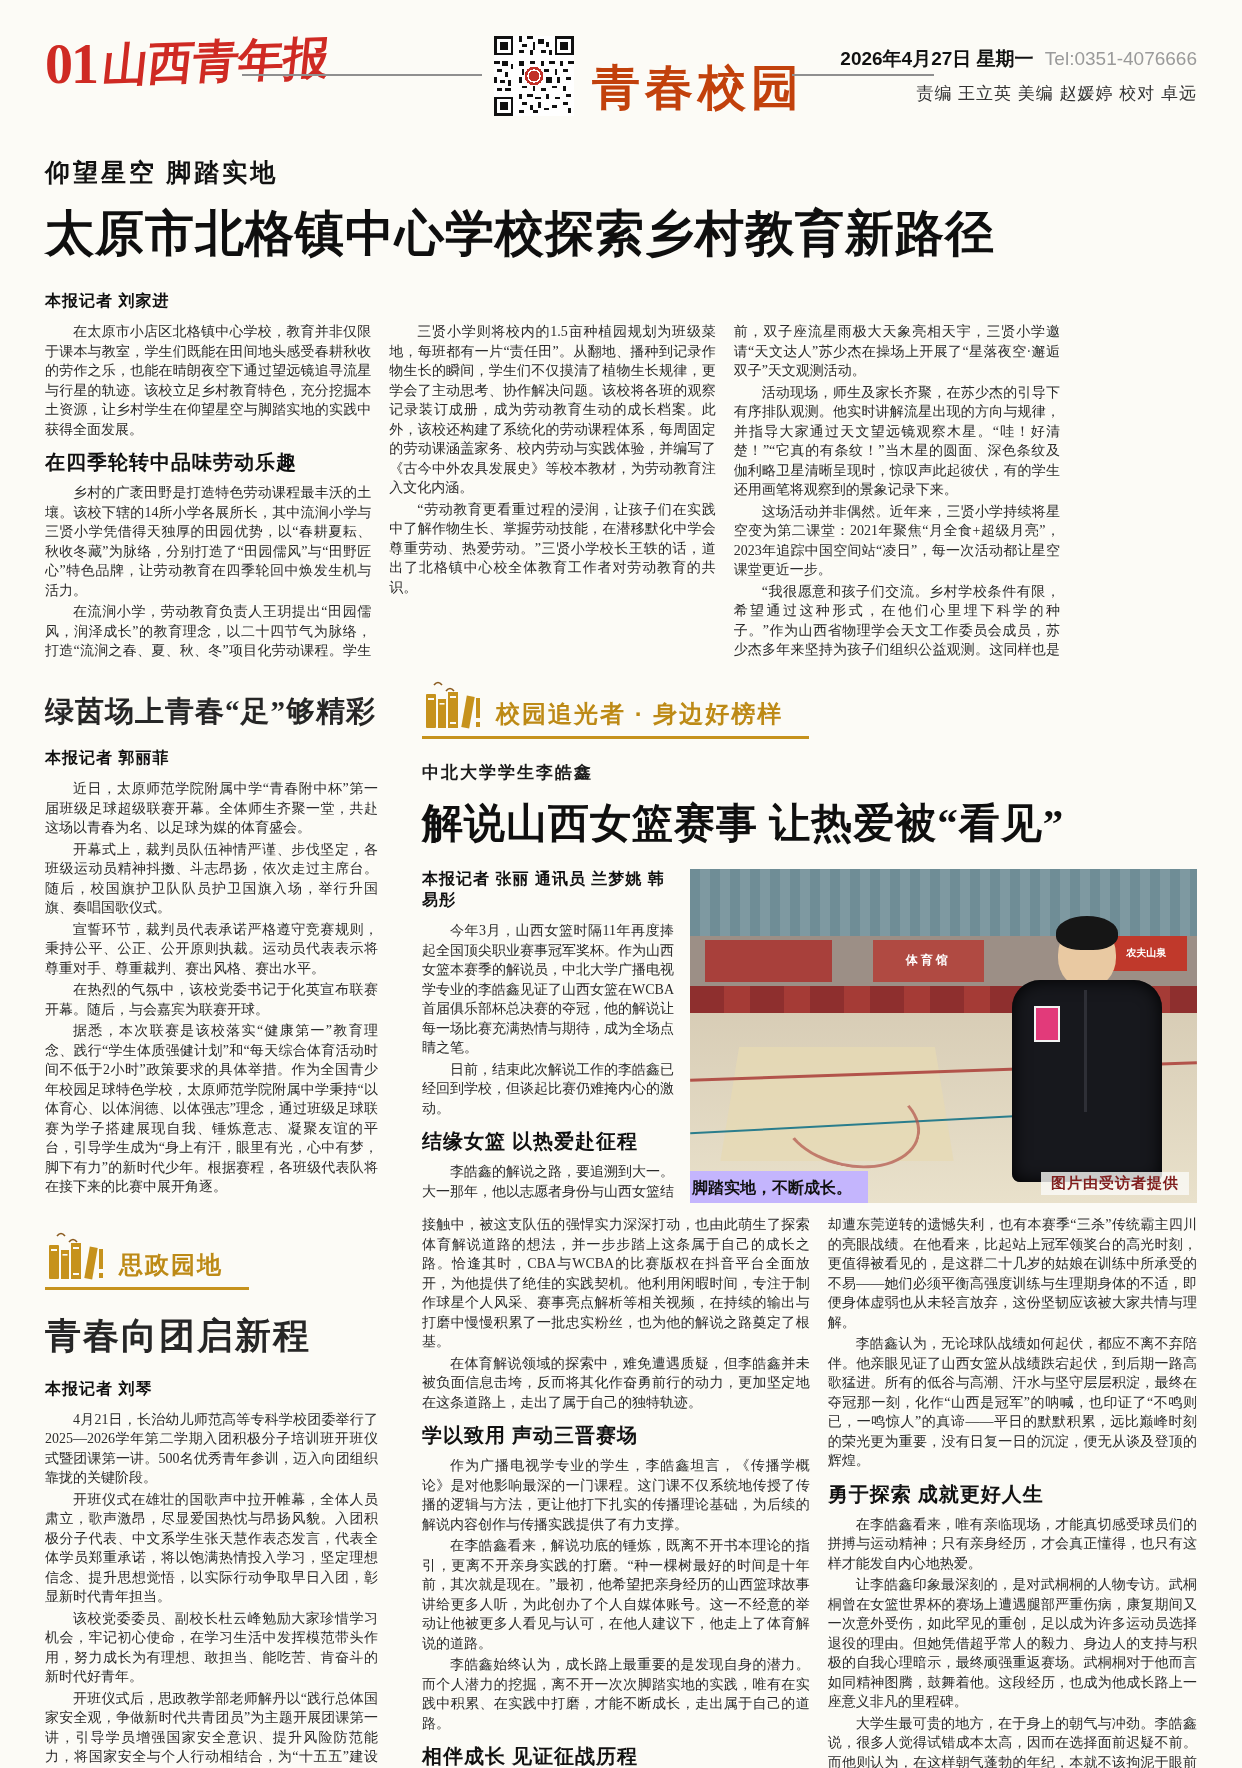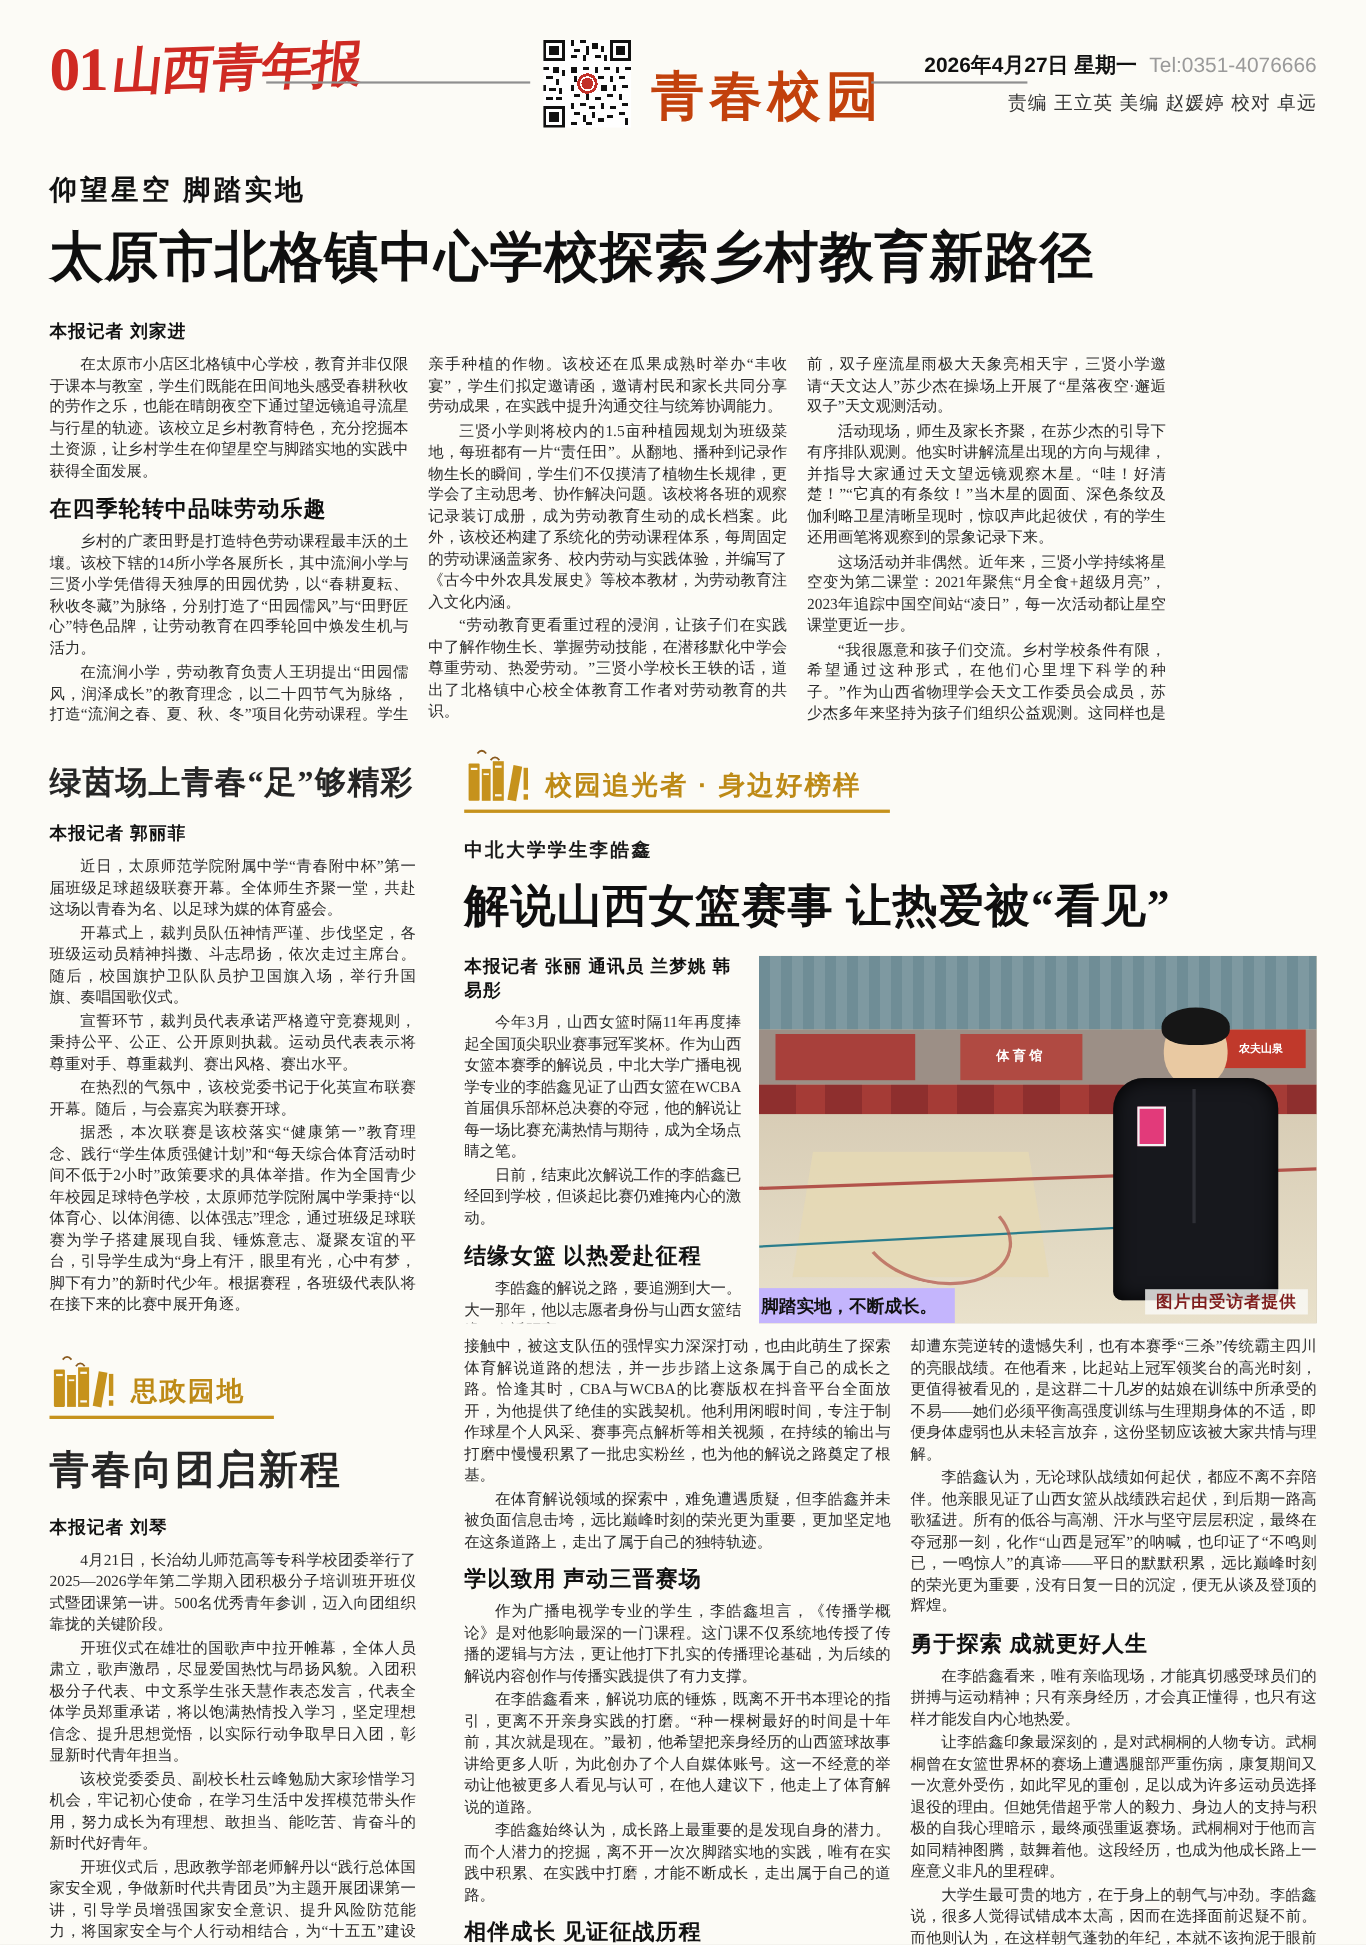--- a/index.html
+++ b/index.html
@@ -149,21 +149,20 @@
     <h1 class="lead-headline">太原市北格镇中心学校探索乡村教育新路径</h1>
     <div class="byline">本报记者 刘家进</div>
     <div class="cols3">
       <div class="col">
           <p class="para">在太原市小店区北格镇中心学校，教育并非仅限于课本与教室，学生们既能在田间地头感受春耕秋收的劳作之乐，也能在晴朗夜空下通过望远镜追寻流星与行星的轨迹。该校立足乡村教育特色，充分挖掘本土资源，让乡村学生在仰望星空与脚踏实地的实践中获得全面发展。</p>
           <h3 class="subhead">在四季轮转中品味劳动乐趣</h3>
           <p class="para">乡村的广袤田野是打造特色劳动课程最丰沃的土壤。该校下辖的14所小学各展所长，其中流涧小学与三贤小学凭借得天独厚的田园优势，以“春耕夏耘、秋收冬藏”为脉络，分别打造了“田园儒风”与“田野匠心”特色品牌，让劳动教育在四季轮回中焕发生机与活力。</p>
           <p class="para">在流涧小学，劳动教育负责人王玥提出“田园儒风，润泽成长”的教育理念，以二十四节气为脉络，打造“流涧之春、夏、秋、冬”项目化劳动课程。学生们戴上斗笠为秧苗松土，在夏日蝉鸣中浇水耘田，待到金秋便开心地收获</p>
         </div>
       <div class="col">
-          <p class="para cont">亲手种植的作物。该校还在瓜果成熟时举办“丰收宴”，学生们拟定邀请函，邀请村民和家长共同分享劳动成果，在实践中提升沟通交往与统筹协调能力。</p>
           <p class="para">三贤小学则将校内的1.5亩种植园规划为班级菜地，每班都有一片“责任田”。从翻地、播种到记录作物生长的瞬间，学生们不仅摸清了植物生长规律，更学会了主动思考、协作解决问题。该校将各班的观察记录装订成册，成为劳动教育生动的成长档案。此外，该校还构建了系统化的劳动课程体系，每周固定的劳动课涵盖家务、校内劳动与实践体验，并编写了《古今中外农具发展史》等校本教材，为劳动教育注入文化内涵。</p>
           <p class="para">“劳动教育更看重过程的浸润，让孩子们在实践中了解作物生长、掌握劳动技能，在潜移默化中学会尊重劳动、热爱劳动。”三贤小学校长王轶的话，道出了北格镇中心校全体教育工作者对劳动教育的共识。</p>
         </div>
       <div class="col">
           <p class="para cont">前，双子座流星雨极大天象亮相天宇，三贤小学邀请“天文达人”苏少杰在操场上开展了“星落夜空·邂逅双子”天文观测活动。</p>
           <p class="para">活动现场，师生及家长齐聚，在苏少杰的引导下有序排队观测。他实时讲解流星出现的方向与规律，并指导大家通过天文望远镜观察木星。“哇！好清楚！”“它真的有条纹！”当木星的圆面、深色条纹及伽利略卫星清晰呈现时，惊叹声此起彼伏，有的学生还用画笔将观察到的景象记录下来。</p>
           <p class="para">这场活动并非偶然。近年来，三贤小学持续将星空变为第二课堂：2021年聚焦“月全食+超级月亮”，2023年追踪中国空间站“凌日”，每一次活动都让星空课堂更近一步。</p>
           <p class="para">“我很愿意和孩子们交流。乡村学校条件有限，希望通过这种形式，在他们心里埋下科学的种子。”作为山西省物理学会天文工作委员会成员，苏少杰多年来坚持为孩子们组织公益观测。这同样也是长王轶的初衷：“我想让学生们知道，做人要脚踏实地，也要仰望星空。教育有很多偶然性，或许某一天，有一颗种子就会发芽。”</p>
         </div>
     </div>
@@ -281,21 +280,21 @@
             </div>
           </div>
           <figcaption class="caption-box">脚踏实地，不断成长。</figcaption>
           <div class="credit-chip">图片由受访者提供</div>
         </figure>
       </div>
 
       <div class="rowB">
         <div class="colL">
             <p class="para cont">接触中，被这支队伍的强悍实力深深打动，也由此萌生了探索体育解说道路的想法，并一步步踏上这条属于自己的成长之路。恰逢其时，CBA与WCBA的比赛版权在抖音平台全面放开，为他提供了绝佳的实践契机。他利用闲暇时间，专注于制作球星个人风采、赛事亮点解析等相关视频，在持续的输出与打磨中慢慢积累了一批忠实粉丝，也为他的解说之路奠定了根基。</p>
-            <p class="para">在体育解说领域的探索中，难免遭遇质疑，但李皓鑫并未被负面信息击垮，远比巅峰时刻的荣光更为重要，更加坚定地在这条道路上，走出了属于自己的独特轨迹。</p>
+            <p class="para">在体育解说领域的探索中，难免遭遇质疑，但李皓鑫并未被负面信息击垮，反而将其化作奋勇前行的动力，更加坚定地在这条道路上，走出了属于自己的独特轨迹。</p>
             <h3 class="subhead">学以致用 声动三晋赛场</h3>
             <p class="para">作为广播电视学专业的学生，李皓鑫坦言，《传播学概论》是对他影响最深的一门课程。这门课不仅系统地传授了传播的逻辑与方法，更让他打下扎实的传播理论基础，为后续的解说内容创作与传播实践提供了有力支撑。</p>
             <p class="para">在李皓鑫看来，解说功底的锤炼，既离不开书本理论的指引，更离不开亲身实践的打磨。“种一棵树最好的时间是十年前，其次就是现在。”最初，他希望把亲身经历的山西篮球故事讲给更多人听，为此创办了个人自媒体账号。这一不经意的举动让他被更多人看见与认可，在他人建议下，他走上了体育解说的道路。</p>
             <p class="para">李皓鑫始终认为，成长路上最重要的是发现自身的潜力。而个人潜力的挖掘，离不开一次次脚踏实地的实践，唯有在实践中积累、在实践中打磨，才能不断成长，走出属于自己的道路。</p>
             <h3 class="subhead">相伴成长 见证征战历程</h3>
           </div>
         <div class="colR">
             <p class="para cont">却遭东莞逆转的遗憾失利，也有本赛季“三杀”传统霸主四川的亮眼战绩。在他看来，比起站上冠军领奖台的高光时刻，更值得被看见的，是这群二十几岁的姑娘在训练中所承受的不易——她们必须平衡高强度训练与生理期身体的不适，即便身体虚弱也从未轻言放弃，这份坚韧应该被大家共情与理解。</p>
             <p class="para">李皓鑫认为，无论球队战绩如何起伏，都应不离不弃陪伴。他亲眼见证了山西女篮从战绩跌宕起伏，到后期一路高歌猛进。所有的低谷与高潮、汗水与坚守层层积淀，最终在夺冠那一刻，化作“山西是冠军”的呐喊，也印证了“不鸣则已，一鸣惊人”的真谛——平日的默默积累，远比巅峰时刻的荣光更为重要，没有日复一日的沉淀，便无从谈及登顶的辉煌。</p>
             <h3 class="subhead">勇于探索 成就更好人生</h3>

